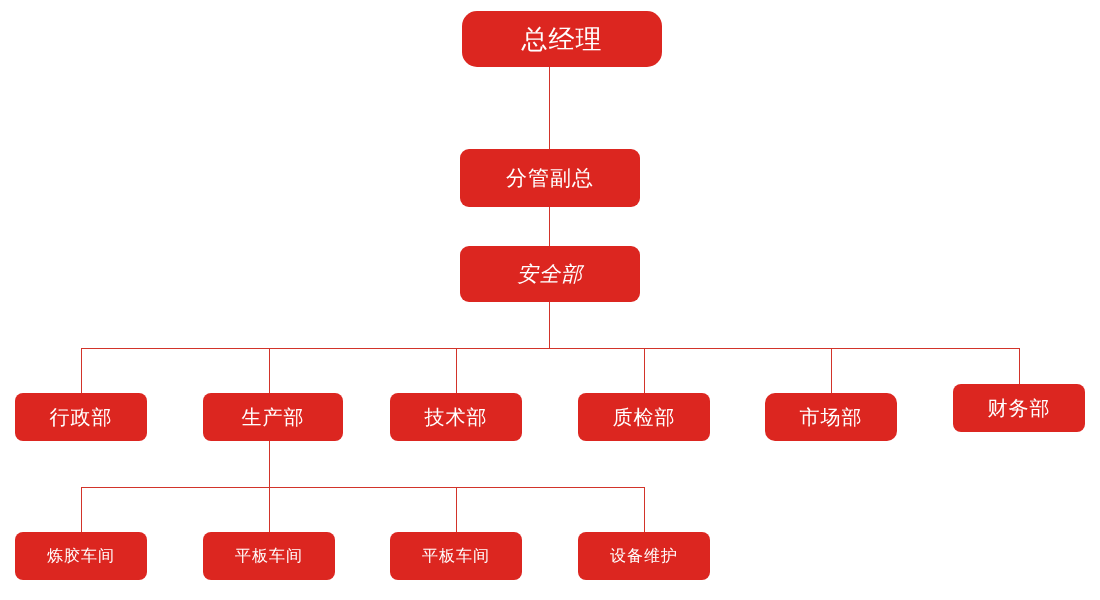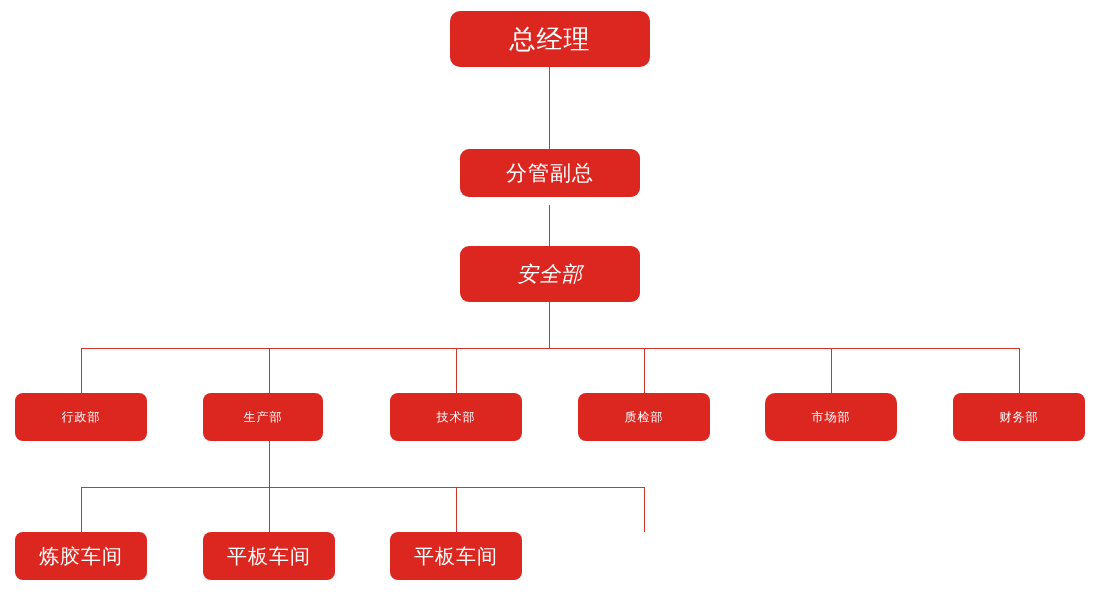--- a/index.html
+++ b/index.html
@@ -32,24 +32,24 @@
   }
   .node-lvl1 {
     font-size: 26px;
     border-radius: 10px;
   }
   .node-lvl2 {
     font-size: 21px;
     border-radius: 9px;
   }
   .node-lvl3 {
-    font-size: 12px;
+    font-size: 20px;
   }
   .node-lvl4 {
-    font-size: 20px;
+    font-size: 16px;
   }
   .connector {
     position: absolute;
     background: #d2342a;
   }
   .connector-v {
     width: 1px;
   }
   .connector-h {
     height: 1px;
@@ -77,38 +77,39 @@
 
   <div class="connector connector-v" style="left:269px; top:441px; height:46px;"></div>
 
   <div class="connector connector-h" style="left:81px; top:487px; width:563px;"></div>
 
   <div class="connector connector-v" style="left:81px; top:487px; height:45px;"></div>
   <div class="connector connector-v" style="left:269px; top:487px; height:45px;"></div>
   <div class="connector connector-v" style="left:456px; top:487px; height:45px;"></div>
   <div class="connector connector-v" style="left:644px; top:487px; height:45px;"></div>
 
-  <div class="node node-lvl1" style="left:450px; top:11px; width:200px; height:56px;">总经理</div>
+  <div class="node node-lvl1" style="left:462px; top:11px; width:200px; height:56px;border-radius:15px;">总经理</div>
 
-  <div class="node node-lvl2" style="left:460px; top:149px; width:180px; height:48px;">分管副总</div>
+  <div class="node node-lvl2" style="left:460px; top:149px; width:180px; height:58px;">分管副总</div>
 
   <div class="node node-lvl2" style="left:460px; top:246px; width:180px; height:56px;font-style:italic;">安全部</div>
 
   <div class="node node-lvl3" style="left:15px; top:393px; width:132px; height:48px;">行政部</div>
 
-  <div class="node node-lvl3" style="left:203px; top:393px; width:120px; height:48px;">生产部</div>
+  <div class="node node-lvl3" style="left:203px; top:393px; width:140px; height:48px;">生产部</div>
 
   <div class="node node-lvl3" style="left:578px; top:393px; width:132px; height:48px;">质检部</div>
 
   <div class="node node-lvl3" style="left:390px; top:393px; width:132px; height:48px;">技术部</div>
 
   <div class="node node-lvl3" style="left:765px; top:393px; width:132px; height:48px;border-radius:10px;">市场部</div>
 
-  <div class="node node-lvl3" style="left:953px; top:393px; width:132px; height:48px;">财务部</div>
+  <div class="node node-lvl3" style="left:953px; top:384px; width:132px; height:48px;">财务部</div>
 
   <div class="node node-lvl4" style="left:15px; top:532px; width:132px; height:48px;">炼胶车间</div>
 
   <div class="node node-lvl4" style="left:203px; top:532px; width:132px; height:48px;">平板车间</div>
 
   <div class="node node-lvl4" style="left:390px; top:532px; width:132px; height:48px;">平板车间</div>
 
+  <div class="node node-lvl4" style="left:578px; top:532px; width:132px; height:48px;">设备维护</div>
 
 </div>
 
 </body></html>

